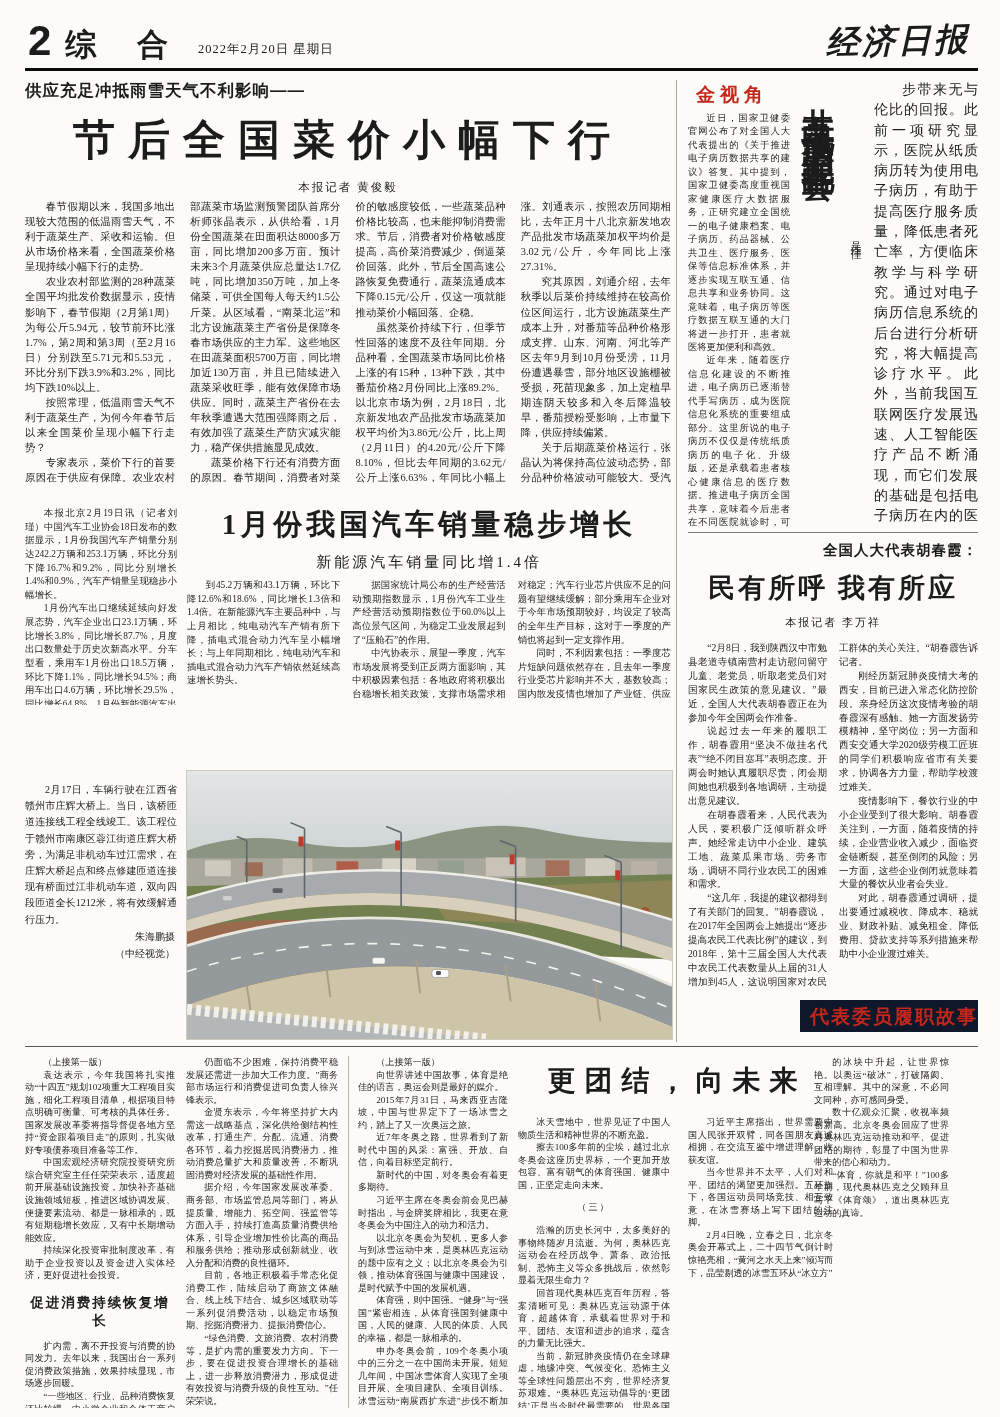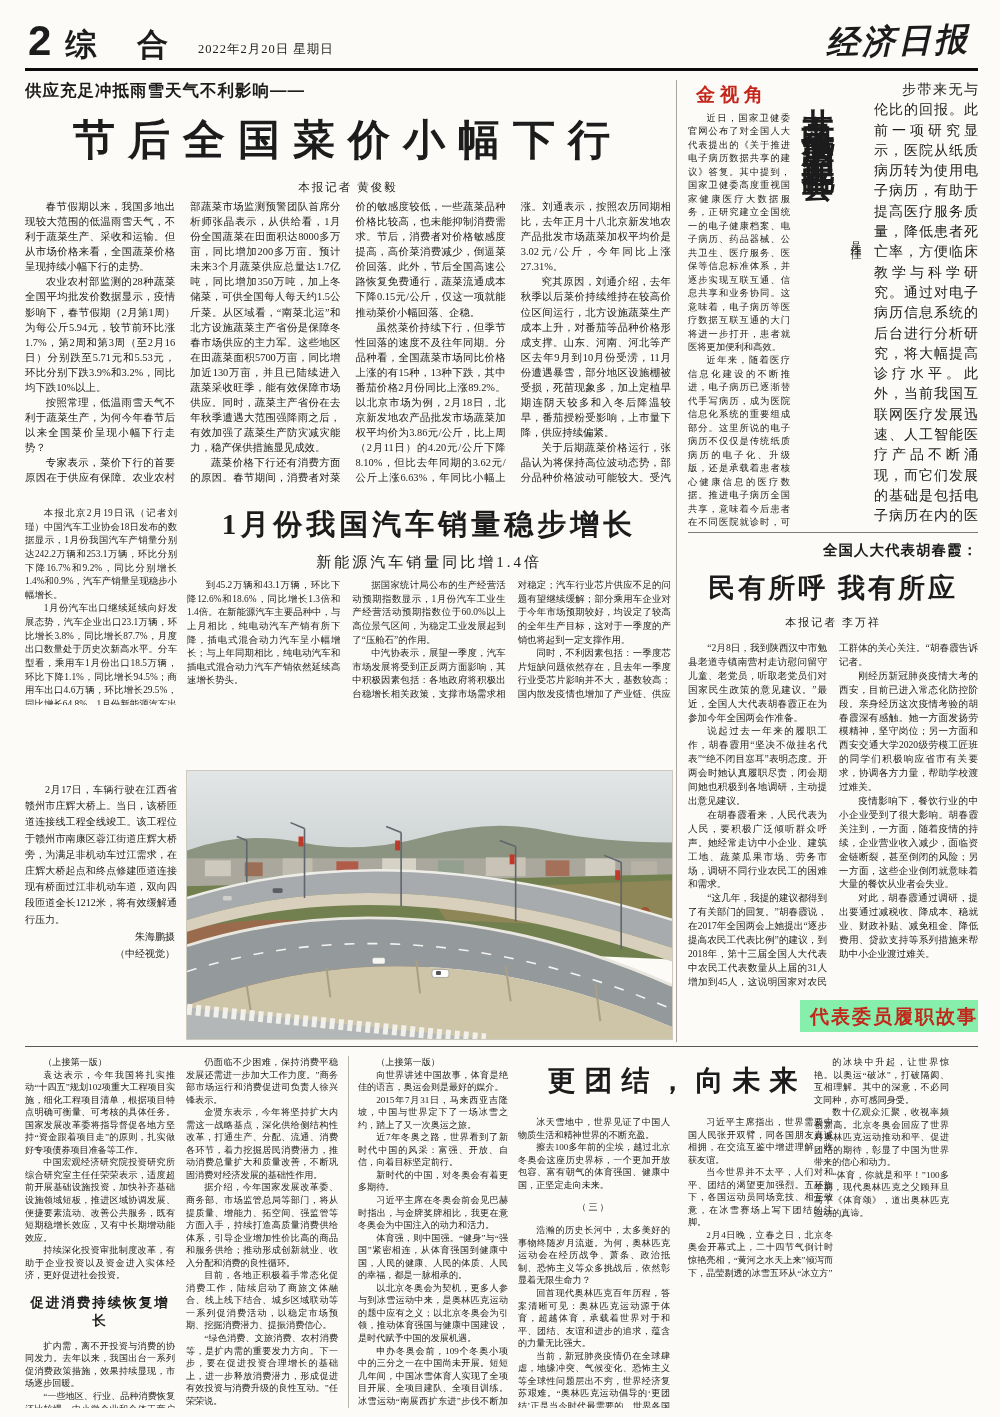--- a/index.html
+++ b/index.html
@@ -38,21 +38,21 @@
   .jsj-author { position:absolute; left:160px; top:152px; writing-mode:vertical-rl; font-size:11px; letter-spacing:4px; color:#222; }
   .jsj-colR { position:absolute; left:186px; top:0; width:104px; height:447px; font-size:14px; overflow:hidden; }
   .jsj-rule { position:absolute; left:688px; top:532px; width:290px; border-top:1px solid #7c7a74; }
 
   
   .rep { position:absolute; left:688px; top:541px; width:290px; height:499px; overflow:hidden; }
   .rep-kicker { font-weight:700; font-size:14.5px; letter-spacing:1px;text-align:right; }
   .rep-head { text-align:center; font-weight:900; font-size:27px; letter-spacing:3px; margin-top:10px; white-space:nowrap; }
   .rep-byline { text-align:center; font-size:11px; margin-top:9px; letter-spacing:2px; }
   .rep-body { margin-top:11px; height:368px; column-count:2; column-gap:12px; font-size:9.6px; overflow:hidden; }
-  .rep-tag { position:absolute; right:0; bottom:8px; background:#86efac; padding:4px 0 2px 10px; font-family:"Liberation Sans","DejaVu Sans",sans-serif; font-weight:900; font-size:19px; color:#c3271c; letter-spacing:2px; }
+  .rep-tag { position:absolute; right:0; bottom:8px; background:#0f172a; padding:4px 0 2px 10px; font-family:"Liberation Sans","DejaVu Sans",sans-serif; font-weight:900; font-size:19px; color:#c3271c; letter-spacing:2px; }
 
   
   .art2 { position:absolute; left:25px; top:505px; width:646px; height:202px; }
   .art2-lead { position:absolute; left:0; top:2px; width:152px; height:198px; font-size:9.4px; overflow:hidden; }
   .art2-headwrap { position:absolute; left:162px; top:0; width:484px; text-align:center; }
   .art2-head { font-weight:900; font-size:29px; letter-spacing:4px; white-space:nowrap; }
   .art2-sub { font-size:15px; letter-spacing:3px; margin-top:8px; }
   .art2-body { position:absolute; left:162px; top:74px; width:484px; height:126px; column-count:3; column-gap:12px; font-size:9.4px; overflow:hidden; }
 
   
@@ -231,21 +231,21 @@
     </g>
   </svg>
 
   <div class="hrule-bottom"></div>
   <div class="vrule-bottom"></div>
 
   <div class="bcol b1 bodytxt">
     <div>
         <p>（上接第一版）</p>
         <p>袁达表示，今年我国将扎实推动“十四五”规划102项重大工程项目实施，细化工程项目清单，根据项目特点明确可衡量、可考核的具体任务。国家发展改革委将指导督促各地方坚持“资金跟着项目走”的原则，扎实做好专项债券项目准备等工作。</p>
-        <p>中国宏观经济研究院投资研究所综合研究室主任任荣荣表示，适度超前开展基础设施投资，加快补齐基础设施领域短板，推进区域协调发展、便捷要素流动、改善公共服务，既有短期稳增长效应，又有中长期增动能效应。</p>
+        <p>中国宏观经济研究院投资研究所综合研究室主任任荣荣表示，适度超前开展基础设施投资，加快补齐基础设施领域短板，推进区域协调发展、便捷要素流动、都是一脉相承的，既有短期稳增长效应，又有中长期增动能效应。</p>
         <p>持续深化投资审批制度改革，有助于企业投资以及资金进入实体经济，更好促进社会投资。</p>
       </div>
     <div class="b-subhead">促进消费持续恢复增长</div>
     <div>
         <p>扩内需，离不开投资与消费的协同发力。去年以来，我国出台一系列促消费政策措施，效果持续显现，市场逐步回暖。</p>
         <p>“一些地区、行业、品种消费恢复还比较慢，中小微企业和个体工商户经营</p>
       </div>
   </div>
   <div class="bcol b2 bodytxt">
       <p>仍面临不少困难，保持消费平稳发展还需进一步加大工作力度。”商务部市场运行和消费促进司负责人徐兴锋表示。</p>
@@ -255,22 +255,22 @@
       <p>“绿色消费、文旅消费、农村消费等，是扩内需的重要发力方向。下一步，要在促进投资合理增长的基础上，进一步释放消费潜力，形成促进有效投资与消费升级的良性互动。”任荣荣说。</p>
     </div>
 
   <div class="bcol b3 bodytxt">
       <p>（上接第一版）</p>
       <p>向世界讲述中国故事，体育是绝佳的语言，奥运会则是最好的媒介。</p>
       <p>2015年7月31日，马来西亚吉隆坡，中国与世界定下了一场冰雪之约，踏上了又一次奥运之旅。</p>
       <p>近7年冬奥之路，世界看到了新时代中国的风采：富强、开放、自信，向着目标坚定前行。</p>
       <p>新时代的中国，对冬奥会有着更多期待。</p>
       <p>习近平主席在冬奥会前会见巴赫时指出，与金牌奖牌相比，我更在意冬奥会为中国注入的动力和活力。</p>
+      <p>以北京冬奥会为契机，更多人参与到冰雪运动中来，是奥林匹克运动的题中应有之义；以北京冬奥会为引领，推动体育强国与健康中国建设，是时代赋予中国的发展机遇。</p>
       <p>体育强，则中国强。“健身”与“强国”紧密相连，从体育强国到健康中国，人民的健康、人民的体质、人民的幸福，都是一脉相承的。</p>
-      <p>以北京冬奥会为契机，更多人参与到冰雪运动中来，是奥林匹克运动的题中应有之义；以北京冬奥会为引领，推动体育强国与健康中国建设，是时代赋予中国的发展机遇。</p>
       <p>申办冬奥会前，109个冬奥小项中的三分之一在中国尚未开展。短短几年间，中国冰雪体育人实现了全项目开展、全项目建队、全项目训练。冰雪运动“南展西扩东进”步伐不断加快，冰雪体验、冰雪培训、冰雪旅游等新业态蓬勃发展。</p>
     </div>
   <div class="b-head">更团结，向未来</div>
   <div class="bcol b4 bodytxt">
     <div>
         <p>冰天雪地中，世界见证了中国人物质生活和精神世界的不断充盈。</p>
         <p>擦去100多年前的尘埃，越过北京冬奥会这座历史界标，一个更加开放包容、富有朝气的体育强国、健康中国，正坚定走向未来。</p>
       </div>
     <div class="b-marker">（三）</div>
     <div>

